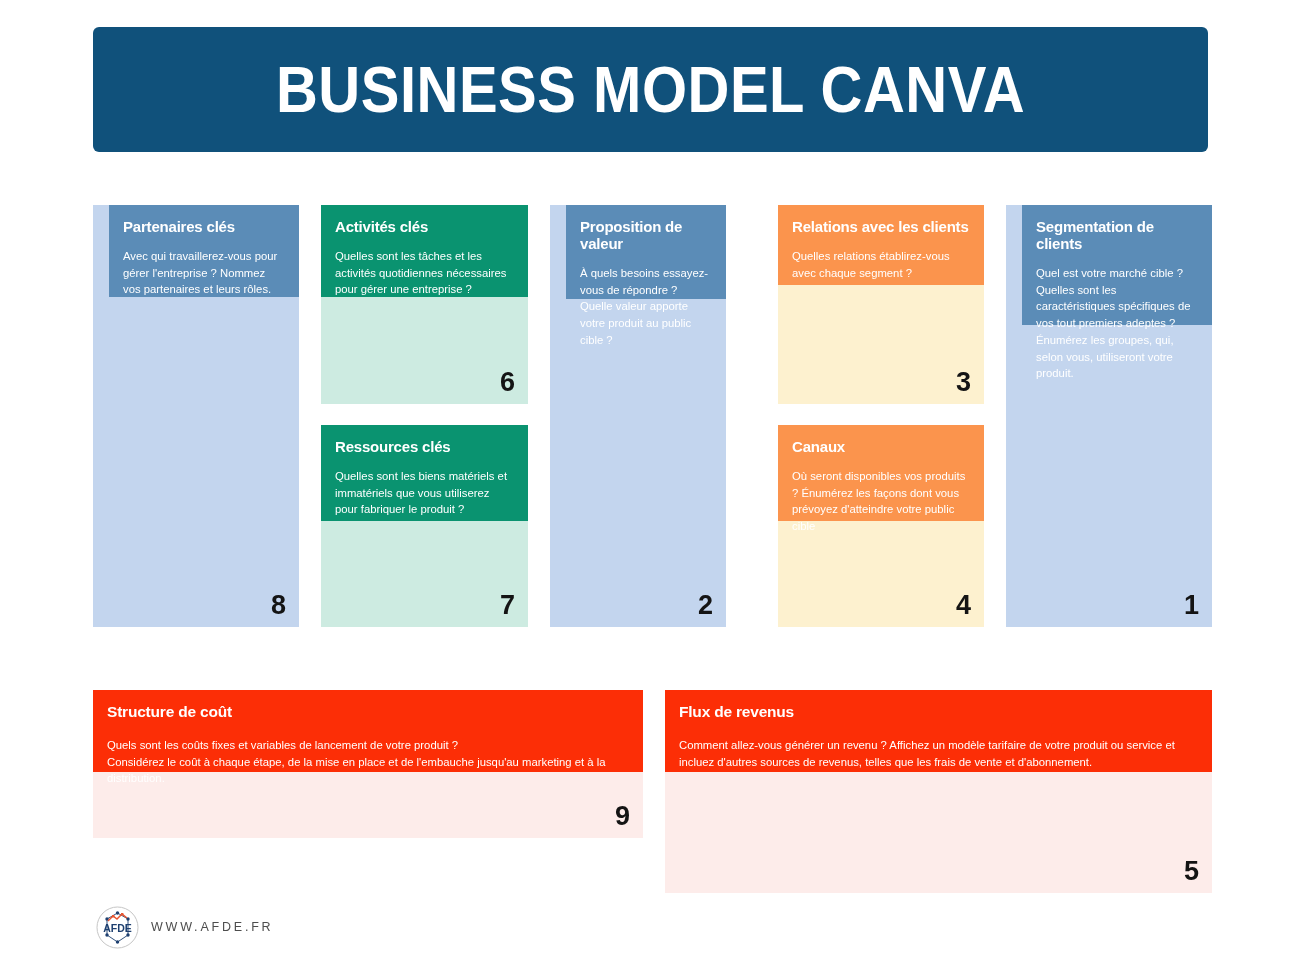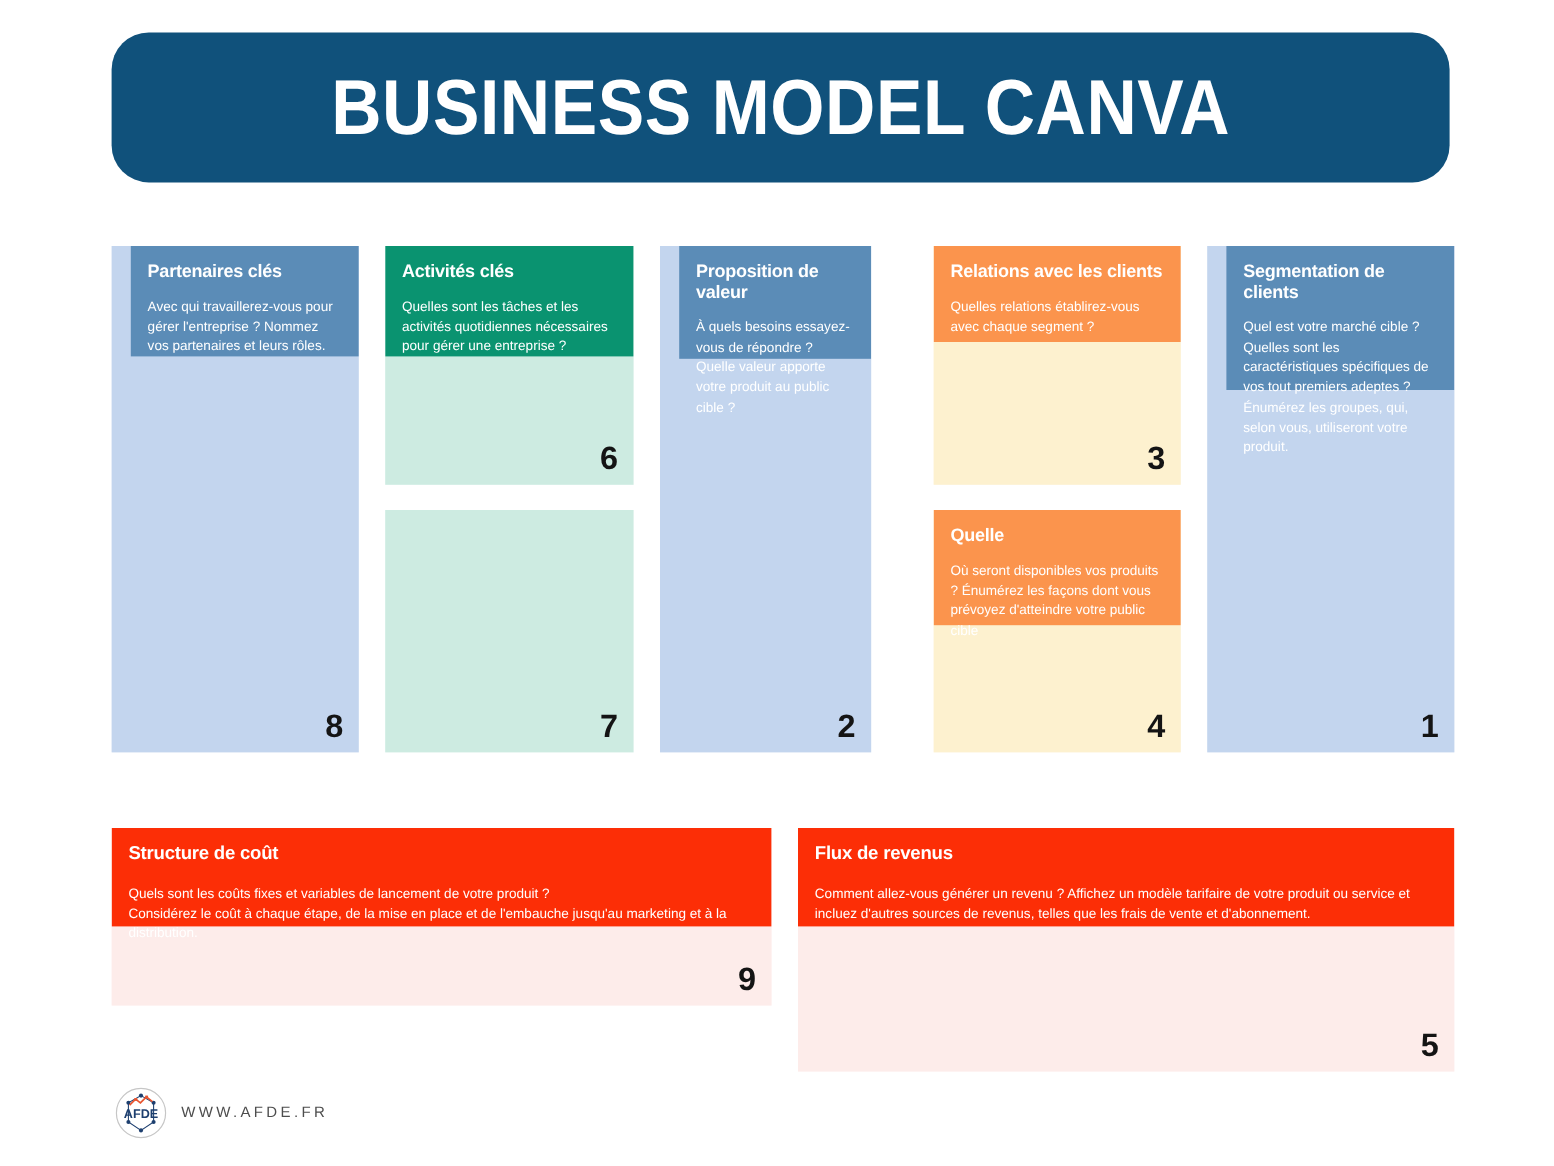--- a/index.html
+++ b/index.html
@@ -2,21 +2,21 @@
 <html><head>
 <meta charset="utf-8">
 <style>
   * { margin:0; padding:0; box-sizing:border-box; }
   html,body { width:1295px; height:972px; background:#ffffff; font-family:"Liberation Sans", sans-serif; overflow:hidden; }
   #canvas { position:relative; width:1295px; height:972px; background:#ffffff; }
 
   
   .banner {
     position:absolute; left:93px; top:27px; width:1115px; height:125px;
-    background:#10517b; border-radius:31px;
+    background:#10517b; border-radius:6px;
     display:flex; align-items:center; justify-content:center;
   }
   .banner h1 {
     color:#ffffff; font-size:58px; font-weight:800; letter-spacing:0.5px;
     transform:scaleY(1.12); white-space:nowrap;
   }
 
   
   .card { position:absolute; overflow:hidden; }
   .card .hdr { width:100%; padding:13px 14px 0 14px; color:#ffffff; }
@@ -66,20 +66,24 @@
 
   <div class="card green" style="left:321px; top:205px; width:207px; height:199px;">
     <div class="hdr" style="height:92px;">
       <h2>Activités clés</h2>
       <p>Quelles sont les tâches et les activités quotidiennes nécessaires pour gérer une entreprise ?</p>
     </div>
     <div class="num">6</div>
   </div>
 
   <div class="card green" style="left:321px; top:425px; width:207px; height:202px;">
+    <div class="hdr" style="height:96px;">
+      <h2>Ressources clés</h2>
+      <p>Quelles sont les biens matériels et immatériels que vous utiliserez pour fabriquer le produit ?</p>
+    </div>
     <div class="num">7</div>
   </div>
 
   <div class="card blue" style="left:550px; top:205px; width:176px; height:422px;">
     <div class="hdr" style="height:94px;">
       <h2>Proposition de valeur</h2>
       <p>À quels besoins essayez-vous de répondre ? Quelle valeur apporte votre produit au public cible ?</p>
     </div>
     <div class="num">2</div>
   </div>
@@ -87,21 +91,21 @@
   <div class="card orange" style="left:778px; top:205px; width:206px; height:199px;">
     <div class="hdr" style="height:80px;">
       <h2>Relations avec les clients</h2>
       <p>Quelles relations établirez-vous avec chaque segment ?</p>
     </div>
     <div class="num">3</div>
   </div>
 
   <div class="card orange" style="left:778px; top:425px; width:206px; height:202px;">
     <div class="hdr" style="height:96px;">
-      <h2>Quelle</h2>
+      <h2>Canaux</h2>
       <p>Où seront disponibles vos produits ? Énumérez les façons dont vous prévoyez d'atteindre votre public cible</p>
     </div>
     <div class="num">4</div>
   </div>
 
   <div class="card blue" style="left:1006px; top:205px; width:206px; height:422px;">
     <div class="hdr" style="height:120px;">
       <h2>Segmentation de clients</h2>
       <p>Quel est votre marché cible ? Quelles sont les caractéristiques spécifiques de vos tout premiers adeptes ? Énumérez les groupes, qui, selon vous, utiliseront votre produit.</p>
     </div>

